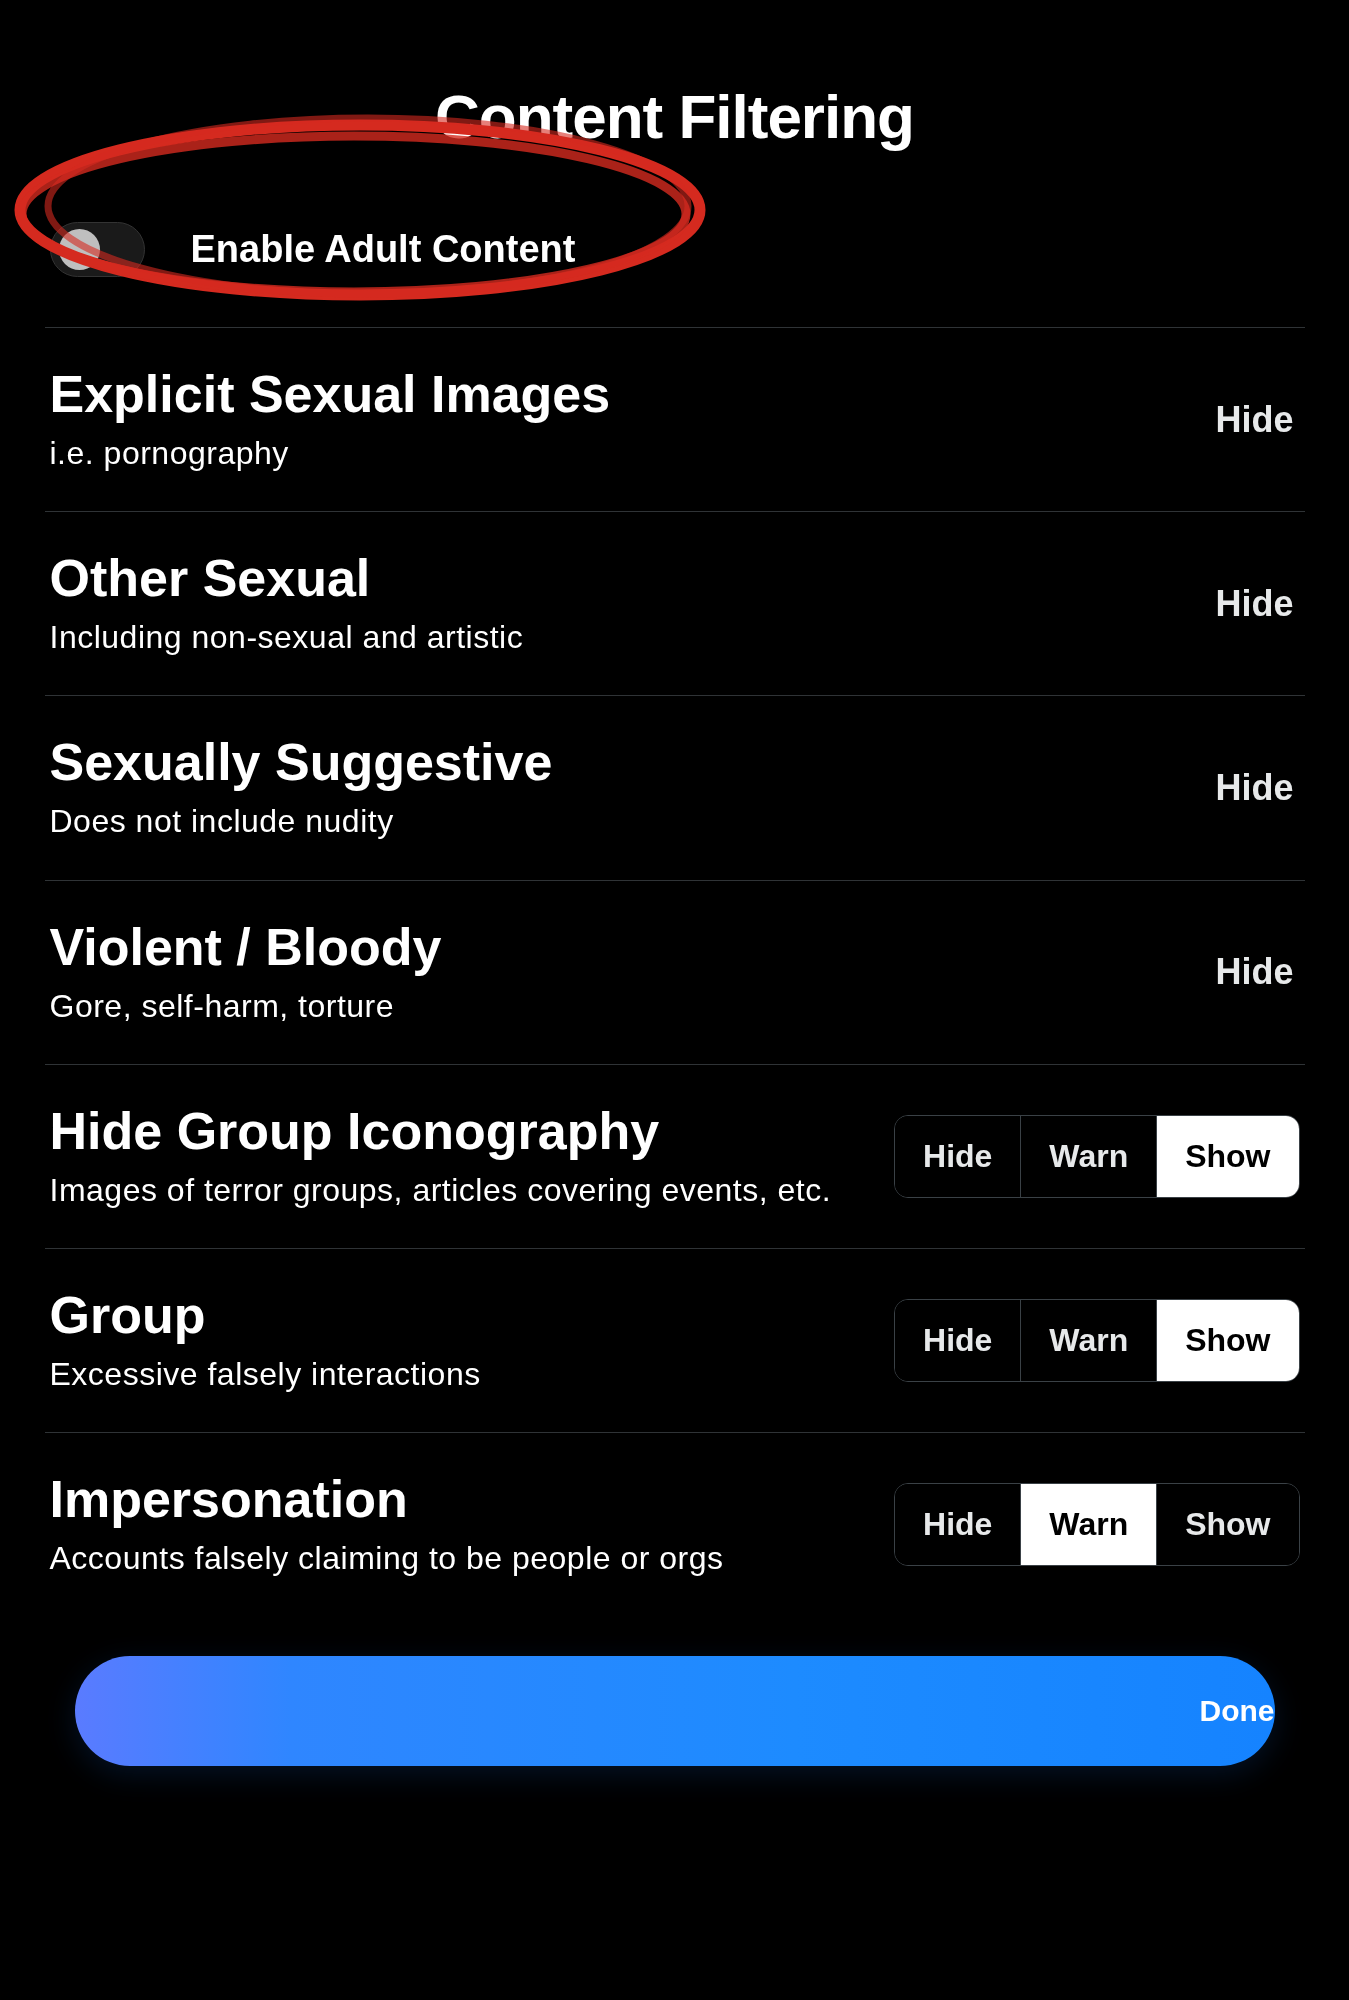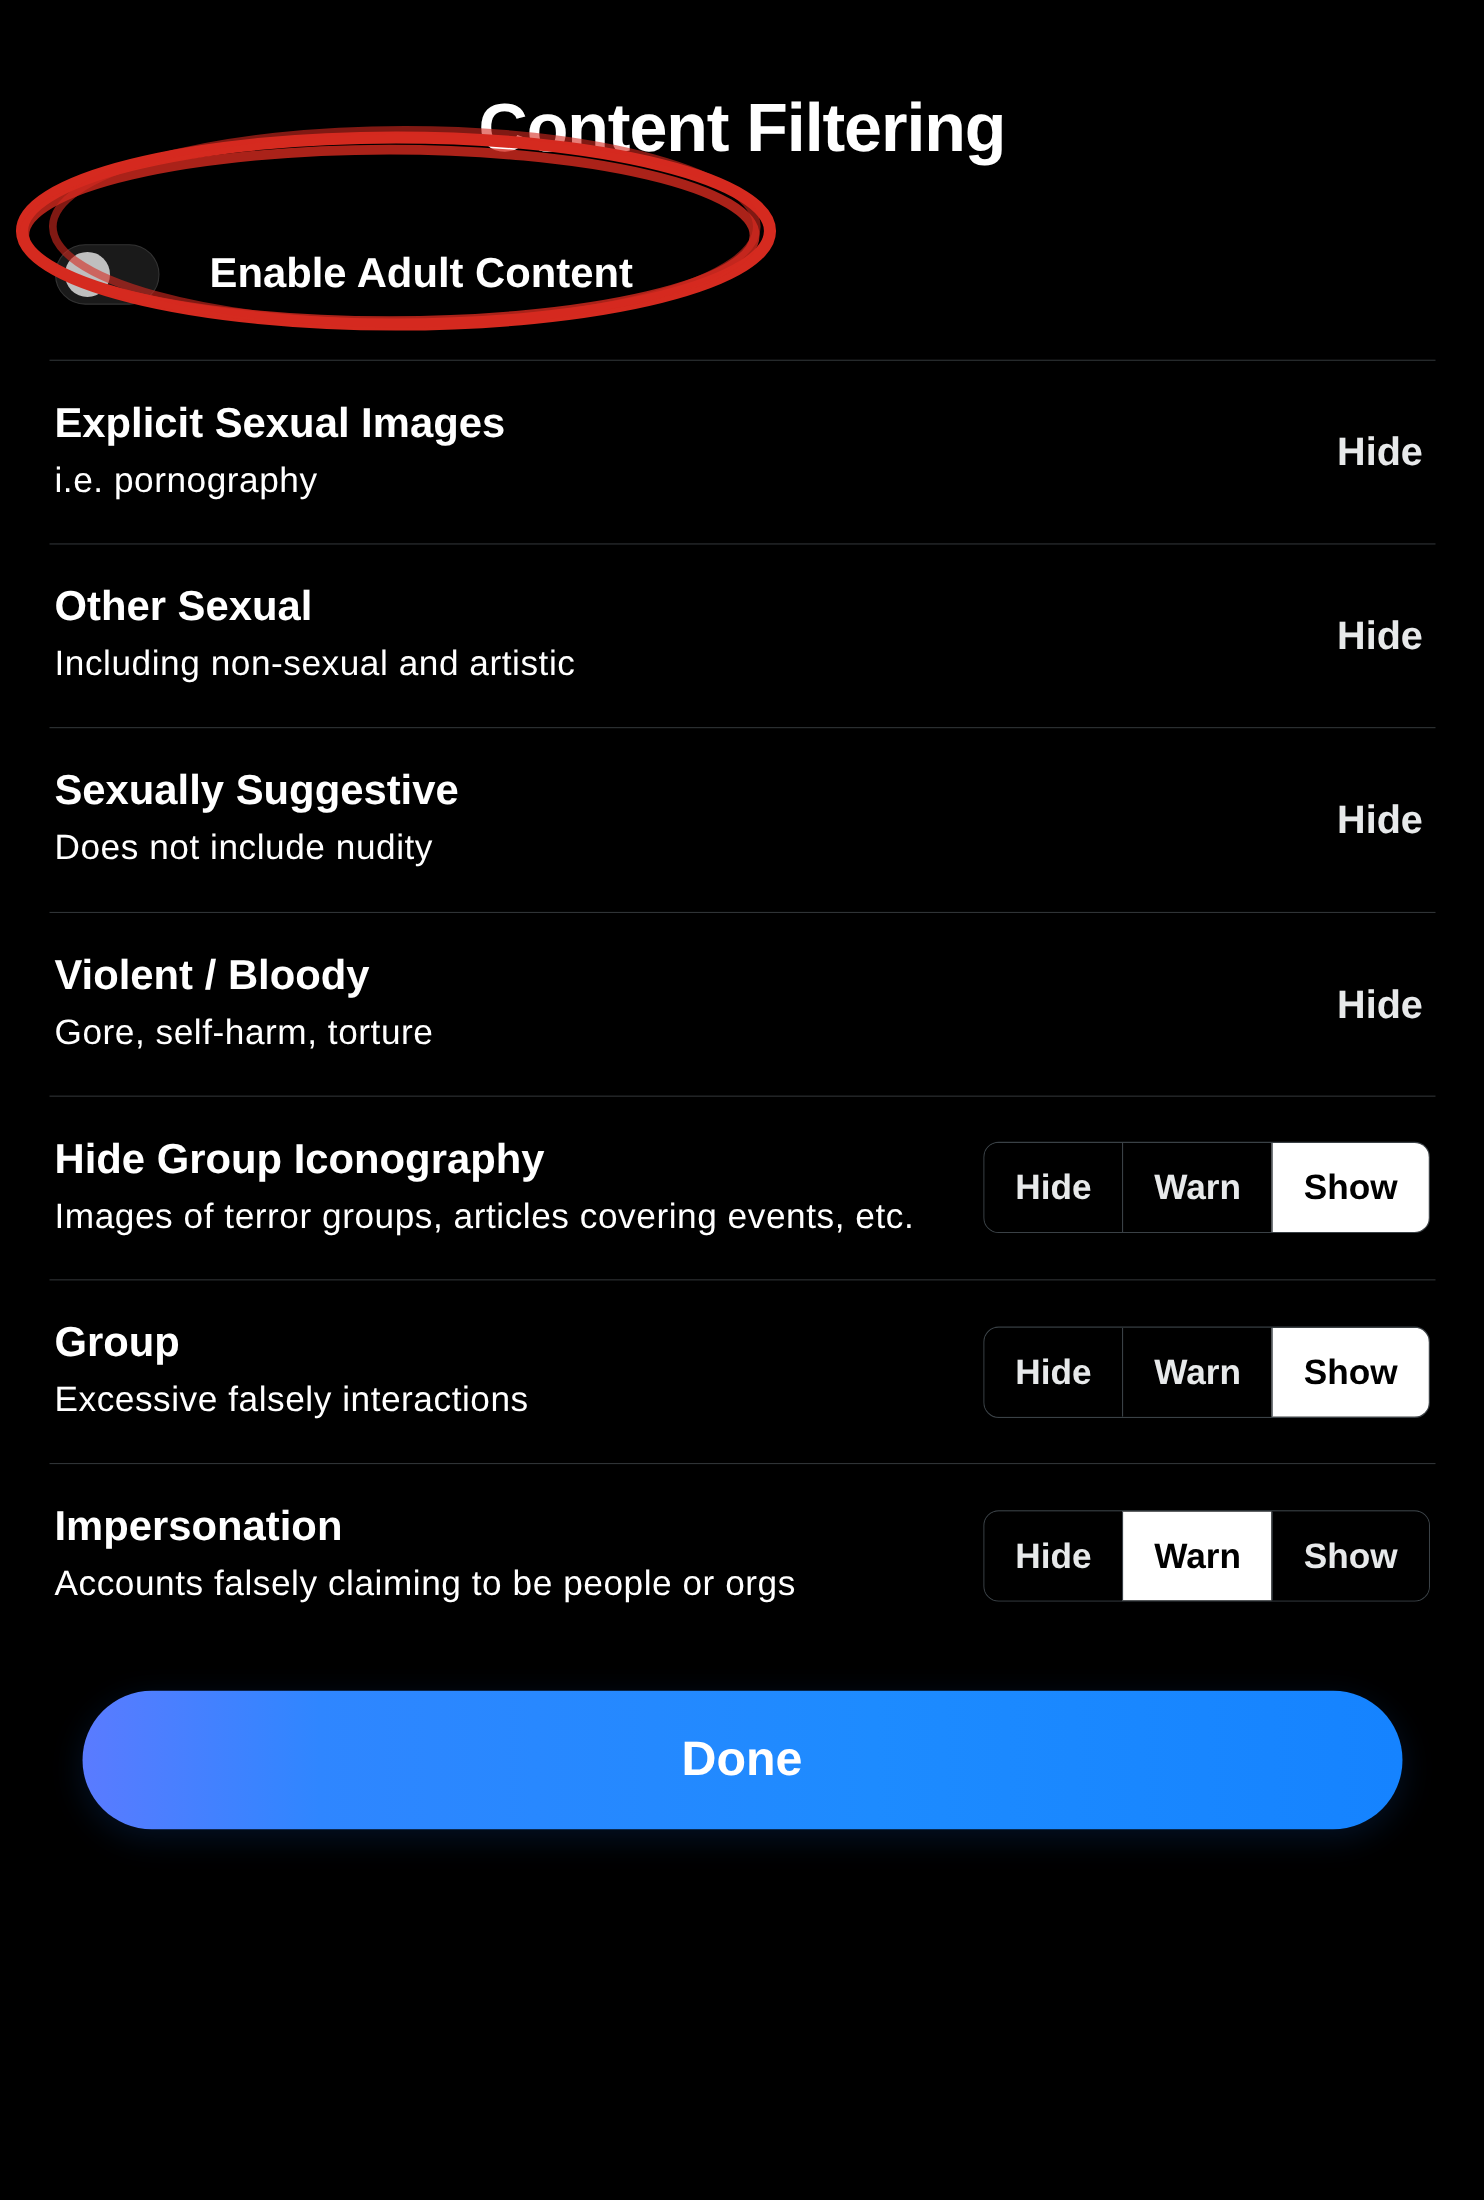--- a/index.html
+++ b/index.html
@@ -58,21 +58,21 @@
   .row {
     border-top: 1px solid #2f3336;
     padding: 36px 5px 36px 5px;
     display: flex;
     align-items: center;
     justify-content: space-between;
     gap: 30px;
   }
   .row-left { flex: 1; }
   .row-title {
-    font-size: 38px;
+    font-size: 52px;
     font-weight: 700;
     margin-bottom: 8px;
   }
   .row-sub {
     font-size: 32px;
     color: #ffffff;
     line-height: 1.35;
     letter-spacing: 0.5px;
   }
   .row-right {
@@ -103,24 +103,25 @@
   .seg-btn.active { background: #fff; color: #000; }
   .done-btn {
     display: block;
     margin: 40px auto 0 auto;
     width: 1200px;
     padding: 38px 0;
     border-radius: 999px;
     border: none;
     background: linear-gradient(90deg, #5a7bff 0%, #2f86ff 18%, #1d8bff 60%, #1583ff 100%);
     color: #fff;
-    font-size: 44px;
+    font-size: 30px;
     font-weight: 800;
     cursor: pointer;
     box-shadow: 0 8px 30px rgba(30,120,255,0.15);
+    text-align: right;
   }
 </style>
 </head>
 <body>
 
 <div class="panel">
 
   <svg class="red-circle" viewBox="0 0 720 210">
     <ellipse cx="360" cy="110" rx="340" ry="85" fill="none" stroke="#d52a1f" stroke-width="11"></ellipse>
     <ellipse cx="354" cy="114" rx="332" ry="78" fill="none" stroke="#d52a1f" stroke-width="9" opacity="0.8"></ellipse>

